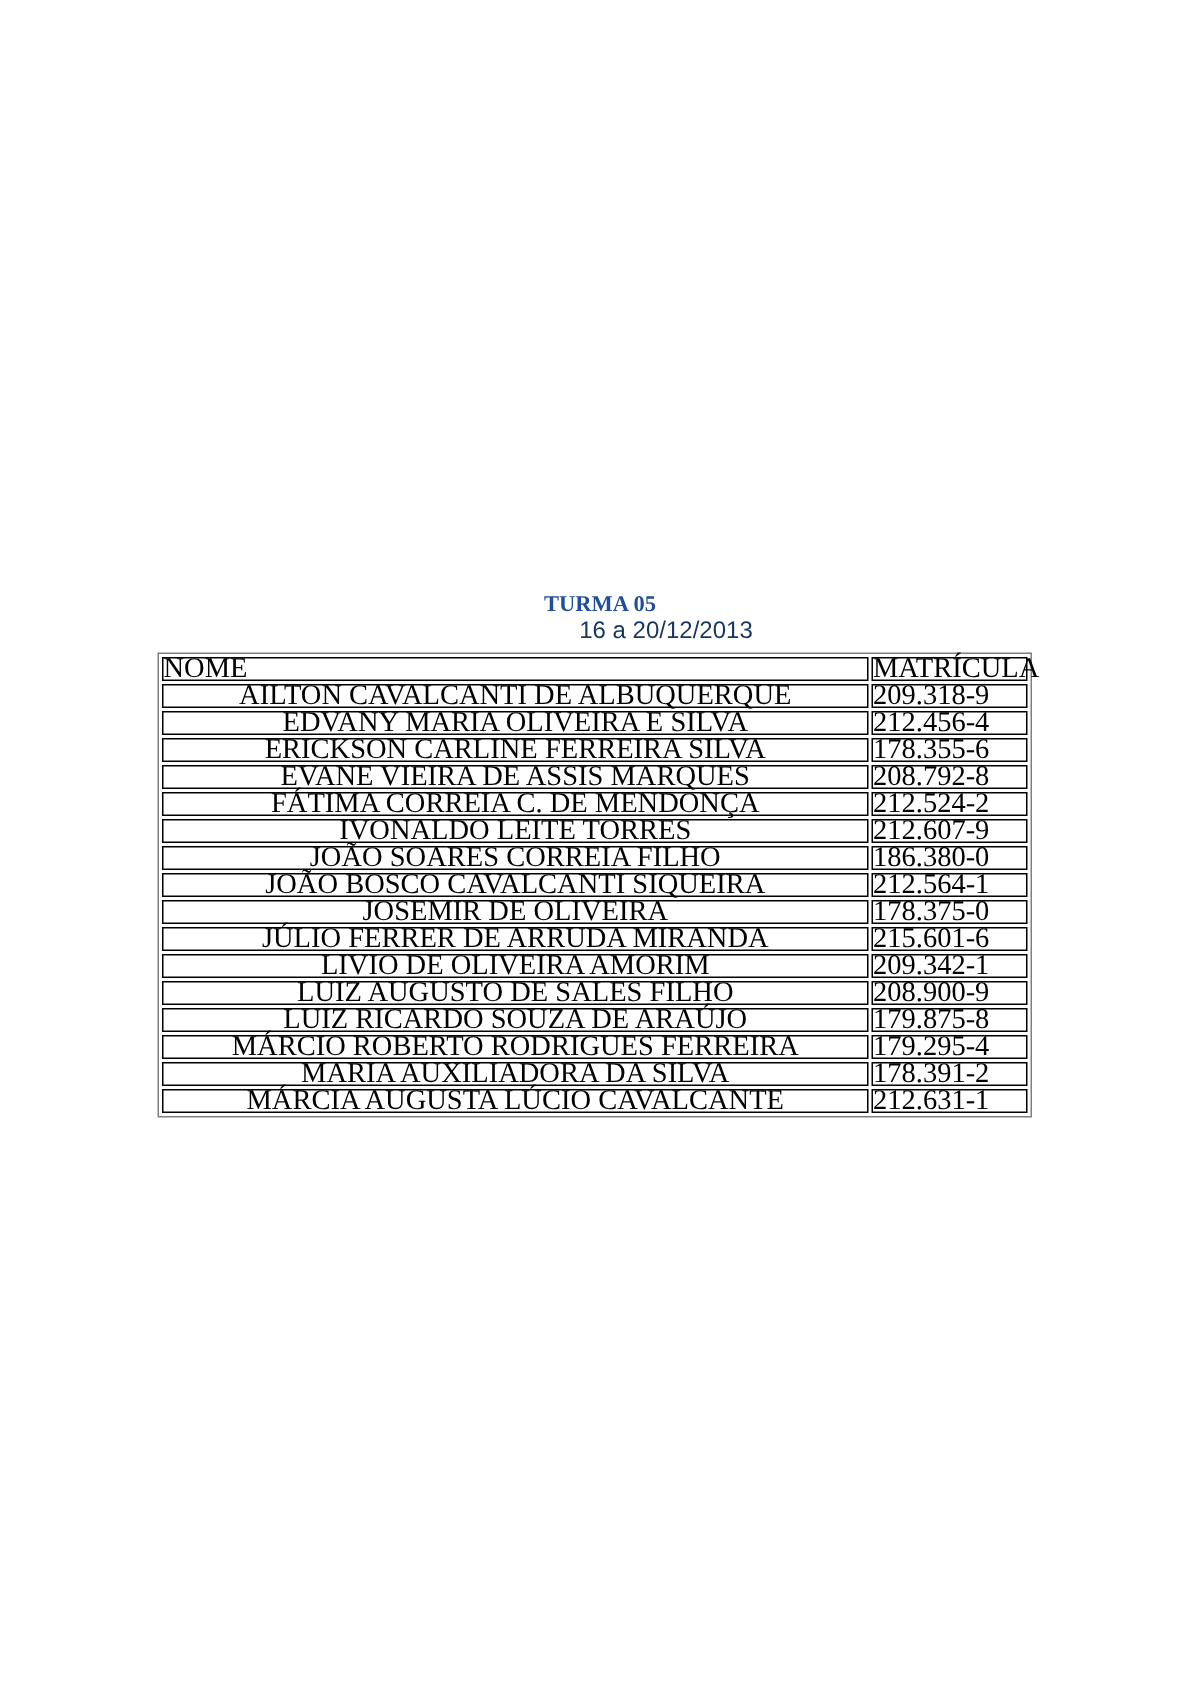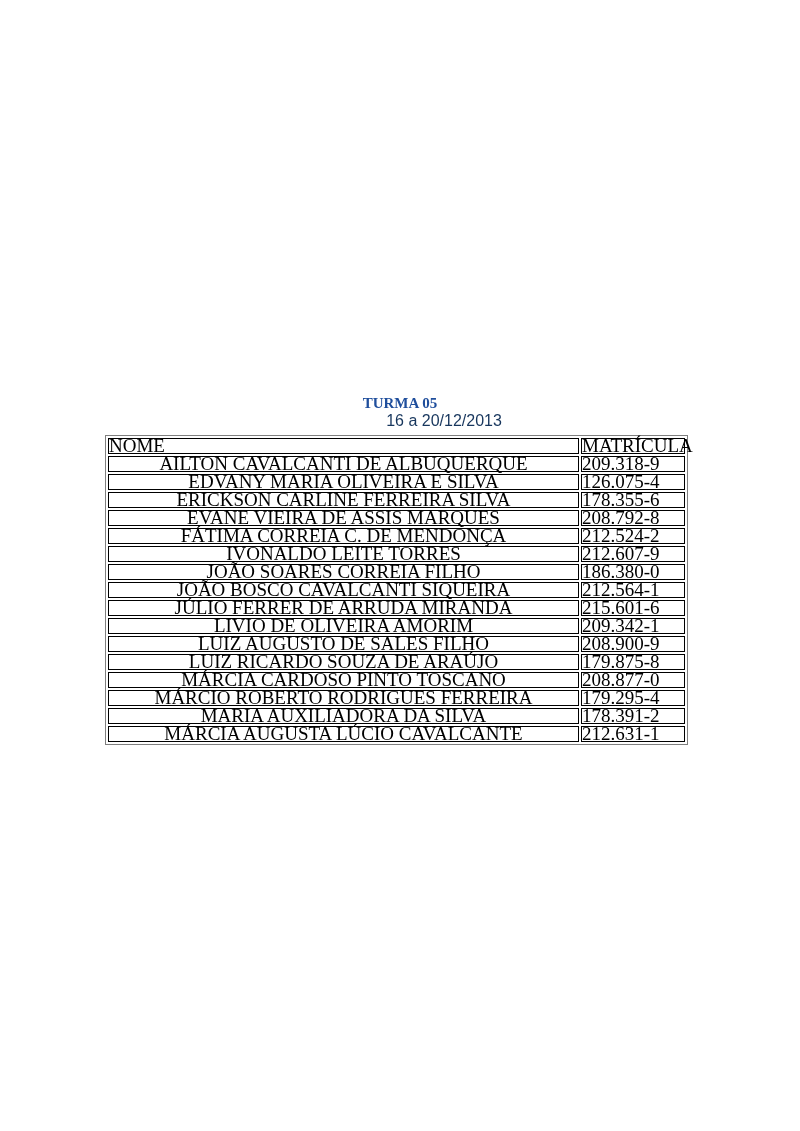--- a/index.html
+++ b/index.html
@@ -94,21 +94,21 @@
         <th class="mat-h">MATRÍCULA</th>
       </tr>
     </thead>
     <tbody>
         <tr>
           <td class="name-cell">AILTON CAVALCANTI DE ALBUQUERQUE</td>
           <td class="matricula-cell">209.318-9</td>
         </tr>
         <tr>
           <td class="name-cell">EDVANY MARIA OLIVEIRA E SILVA</td>
-          <td class="matricula-cell">126.075-4</td>
+          <td class="matricula-cell">212.456-4</td>
         </tr>
         <tr>
           <td class="name-cell">ERICKSON CARLINE FERREIRA SILVA</td>
           <td class="matricula-cell">178.355-6</td>
         </tr>
         <tr>
           <td class="name-cell">EVANE VIEIRA DE ASSIS MARQUES</td>
           <td class="matricula-cell">208.792-8</td>
         </tr>
         <tr>
@@ -121,38 +121,38 @@
         </tr>
         <tr>
           <td class="name-cell">JOÃO SOARES CORREIA FILHO</td>
           <td class="matricula-cell">186.380-0</td>
         </tr>
         <tr>
           <td class="name-cell">JOÃO BOSCO CAVALCANTI SIQUEIRA</td>
           <td class="matricula-cell">212.564-1</td>
         </tr>
         <tr>
+          <td class="name-cell">JOSEMIR DE OLIVEIRA</td>
+          <td class="matricula-cell">178.375-0</td>
+        </tr>
+        <tr>
           <td class="name-cell">JÚLIO FERRER DE ARRUDA MIRANDA</td>
           <td class="matricula-cell">215.601-6</td>
         </tr>
         <tr>
           <td class="name-cell">LIVIO DE OLIVEIRA AMORIM</td>
           <td class="matricula-cell">209.342-1</td>
         </tr>
         <tr>
           <td class="name-cell">LUIZ AUGUSTO DE SALES FILHO</td>
           <td class="matricula-cell">208.900-9</td>
         </tr>
         <tr>
           <td class="name-cell">LUIZ RICARDO SOUZA DE ARAÚJO</td>
           <td class="matricula-cell">179.875-8</td>
-        </tr>
-        <tr>
-          <td class="name-cell">MÁRCIA CARDOSO PINTO TOSCANO</td>
-          <td class="matricula-cell">208.877-0</td>
         </tr>
         <tr>
           <td class="name-cell">MÁRCIO ROBERTO RODRIGUES FERREIRA</td>
           <td class="matricula-cell">179.295-4</td>
         </tr>
         <tr>
           <td class="name-cell">MARIA AUXILIADORA DA SILVA</td>
           <td class="matricula-cell">178.391-2</td>
         </tr>
         <tr>

